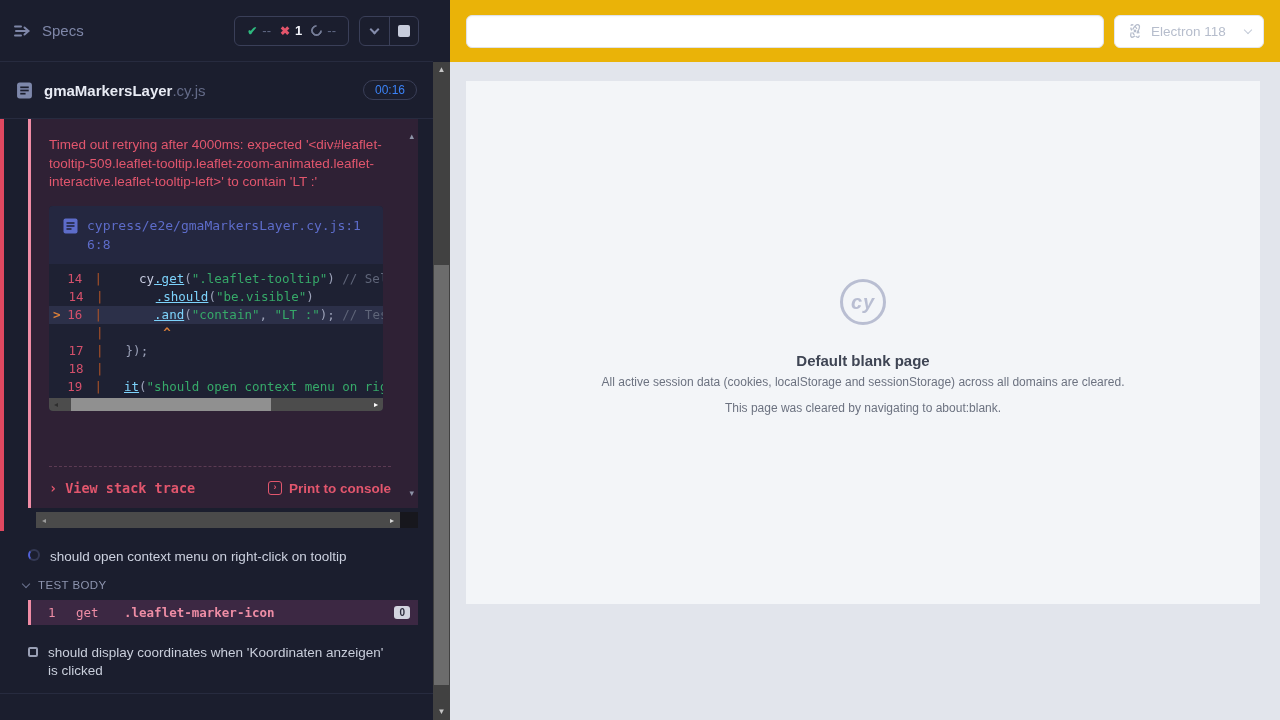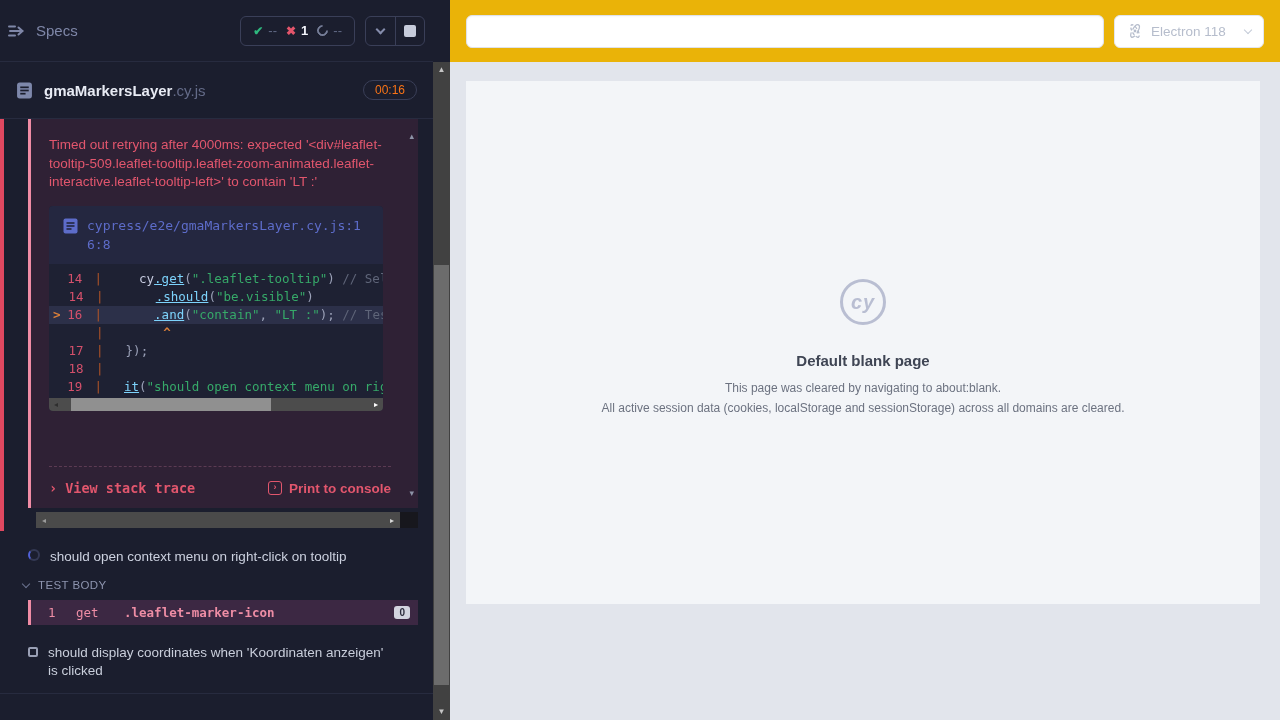--- a/index.html
+++ b/index.html
@@ -1,40 +1,40 @@
 <!DOCTYPE html>
 <html><head>
 <meta charset="utf-8">
 <style>
   * { margin:0; padding:0; box-sizing:border-box; }
   html,body { width:1280px; height:720px; overflow:hidden; font-family:"Liberation Sans", sans-serif; }
   .app { position:relative; width:1280px; height:720px; background:#1b1e2e; }
 
   
   .reporter { position:absolute; left:0; top:0; width:433px; height:720px; background:#1b1e2e; overflow:hidden; }
-  .rep-header { height:62px; border-bottom:1px solid #272b3f; display:flex; align-items:center; padding:0 8px; }
+  .rep-header { height:62px; border-bottom:1px solid #272b3f; display:flex; align-items:center; padding:0 14px; }
   .specs-btn { display:flex; align-items:center; gap:10px; color:#7f87a8; font-size:15px; cursor:pointer; }
   .rep-header .spacer { flex:1; }
   .pill { display:flex; align-items:center; border:1px solid #3a3f58; border-radius:6px; height:30px; }
   .stats-pill { padding:0 12px; gap:9px; margin-right:10px; }
   .stat { display:flex; align-items:center; gap:5px; font-size:13px; color:#626a86; }
   .stat .val-fail { color:#f3f5fb; font-weight:bold; }
   .check { color:#2eb97e; font-size:12px; font-weight:bold; }
   .cross { color:#e4556b; font-size:12px; font-weight:bold; }
   .ring { width:11px; height:11px; border:2px solid #757d97; border-radius:50%; border-top-color:transparent; transform:rotate(45deg); display:inline-block; }
   .ctrl-pill { overflow:hidden; }
   .ctrl-seg { width:29px; height:28px; display:flex; align-items:center; justify-content:center; cursor:pointer; }
   .ctrl-seg + .ctrl-seg { border-left:1px solid #3a3f58; }
   .chev { width:7px; height:7px; border-right:2px solid #8archev; border-right:2px solid #848cab; border-bottom:2px solid #848cab; transform:rotate(45deg); margin-top:-3px; }
   .stop-sq { width:12px; height:12px; background:#c7ccdb; border-radius:2px; }
 
   .spec-row { height:57px; border-bottom:1px solid #272b3f; display:flex; align-items:center; padding:0 16px; cursor:pointer; }
   .spec-name { margin-left:11px; font-size:15px; font-weight:bold; color:#e8ebf4; }
   .spec-ext { font-size:15px; color:#646b88; font-weight:normal; }
-  .time-pill { margin-left:auto; border:1px solid #3a3f58; border-radius:13px; padding:2px 11px; font-size:12px; color:#f97316; }
+  .time-pill { margin-left:auto; border:1px solid #3a3f58; border-radius:13px; padding:2px 11px; font-size:12px; color:#3b82f6; }
 
   
   .attempt { position:relative; }
   .red-rail { position:absolute; left:0; top:0; width:4px; height:412px; background:#e04860; }
   .err-block { margin-left:28px; width:390px; height:389px; background:#2f2135; border-left:3px solid #f08ca5;
                padding:17px 16px 12px 18px; display:flex; flex-direction:column; position:relative; overflow:hidden; }
   .err-msg { color:#e2566d; font-size:13.5px; line-height:18.5px; width:342px; word-wrap:break-word; }
   .codeframe { margin-top:14px; width:334px; background:#1e2133; border-radius:4px; overflow:hidden; }
   .cf-header { background:#242740; padding:10px 14px; display:flex; gap:9px; align-items:flex-start; cursor:pointer; }
   .cf-file { font-family:"DejaVu Sans Mono", monospace; font-size:13px; line-height:19px; color:#5d6cc9; width:280px; word-break:break-all; }
@@ -259,17 +259,17 @@
           <circle cx="8" cy="8" r="1.4" fill="#b6bdcc"></circle>
         </svg>
         <span>Electron 118</span>
         <span class="tb-chev"></span>
       </div>
     </div>
 
     <div class="iframe">
       <div class="cy-logo">cy</div>
       <div class="blank-title">Default blank page</div>
+      <div class="blank-line">All active session data (cookies, localStorage and sessionStorage) across all domains are cleared.</div>
       <div class="blank-line first">This page was cleared by navigating to about:blank.</div>
-      <div class="blank-line">All active session data (cookies, localStorage and sessionStorage) across all domains are cleared.</div>
     </div>
   </main>
 </div>
 
 </body></html>

